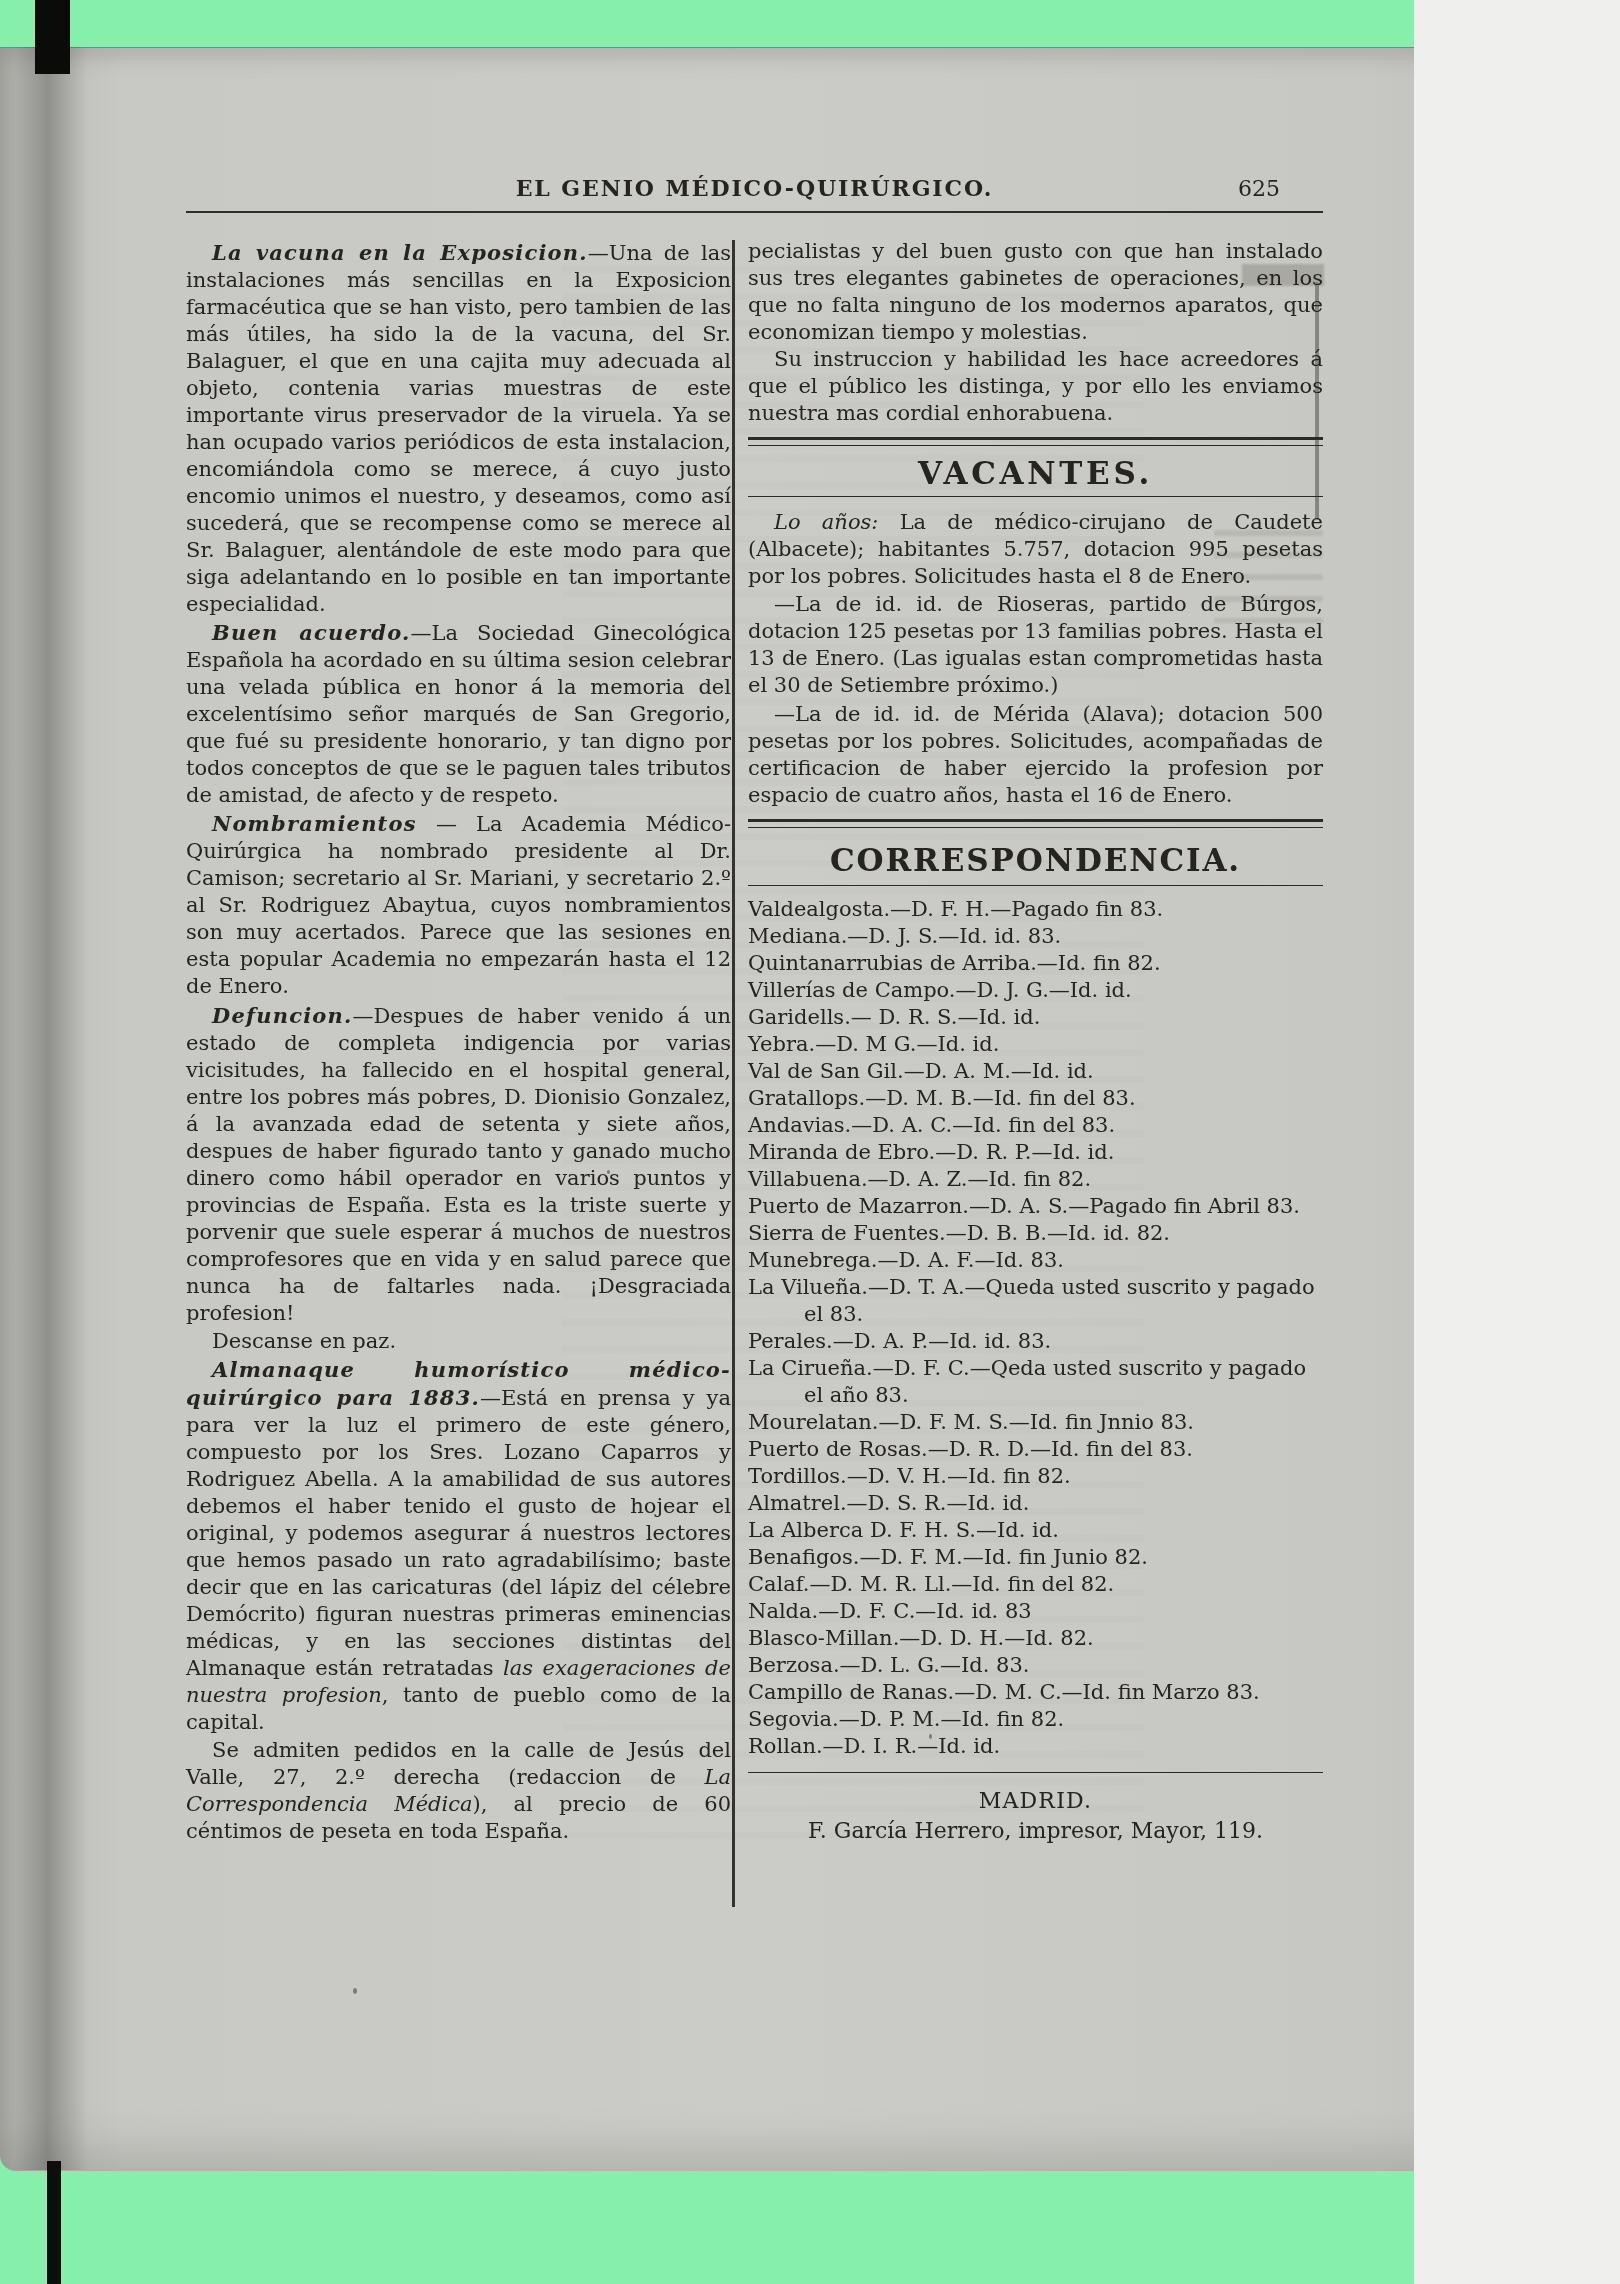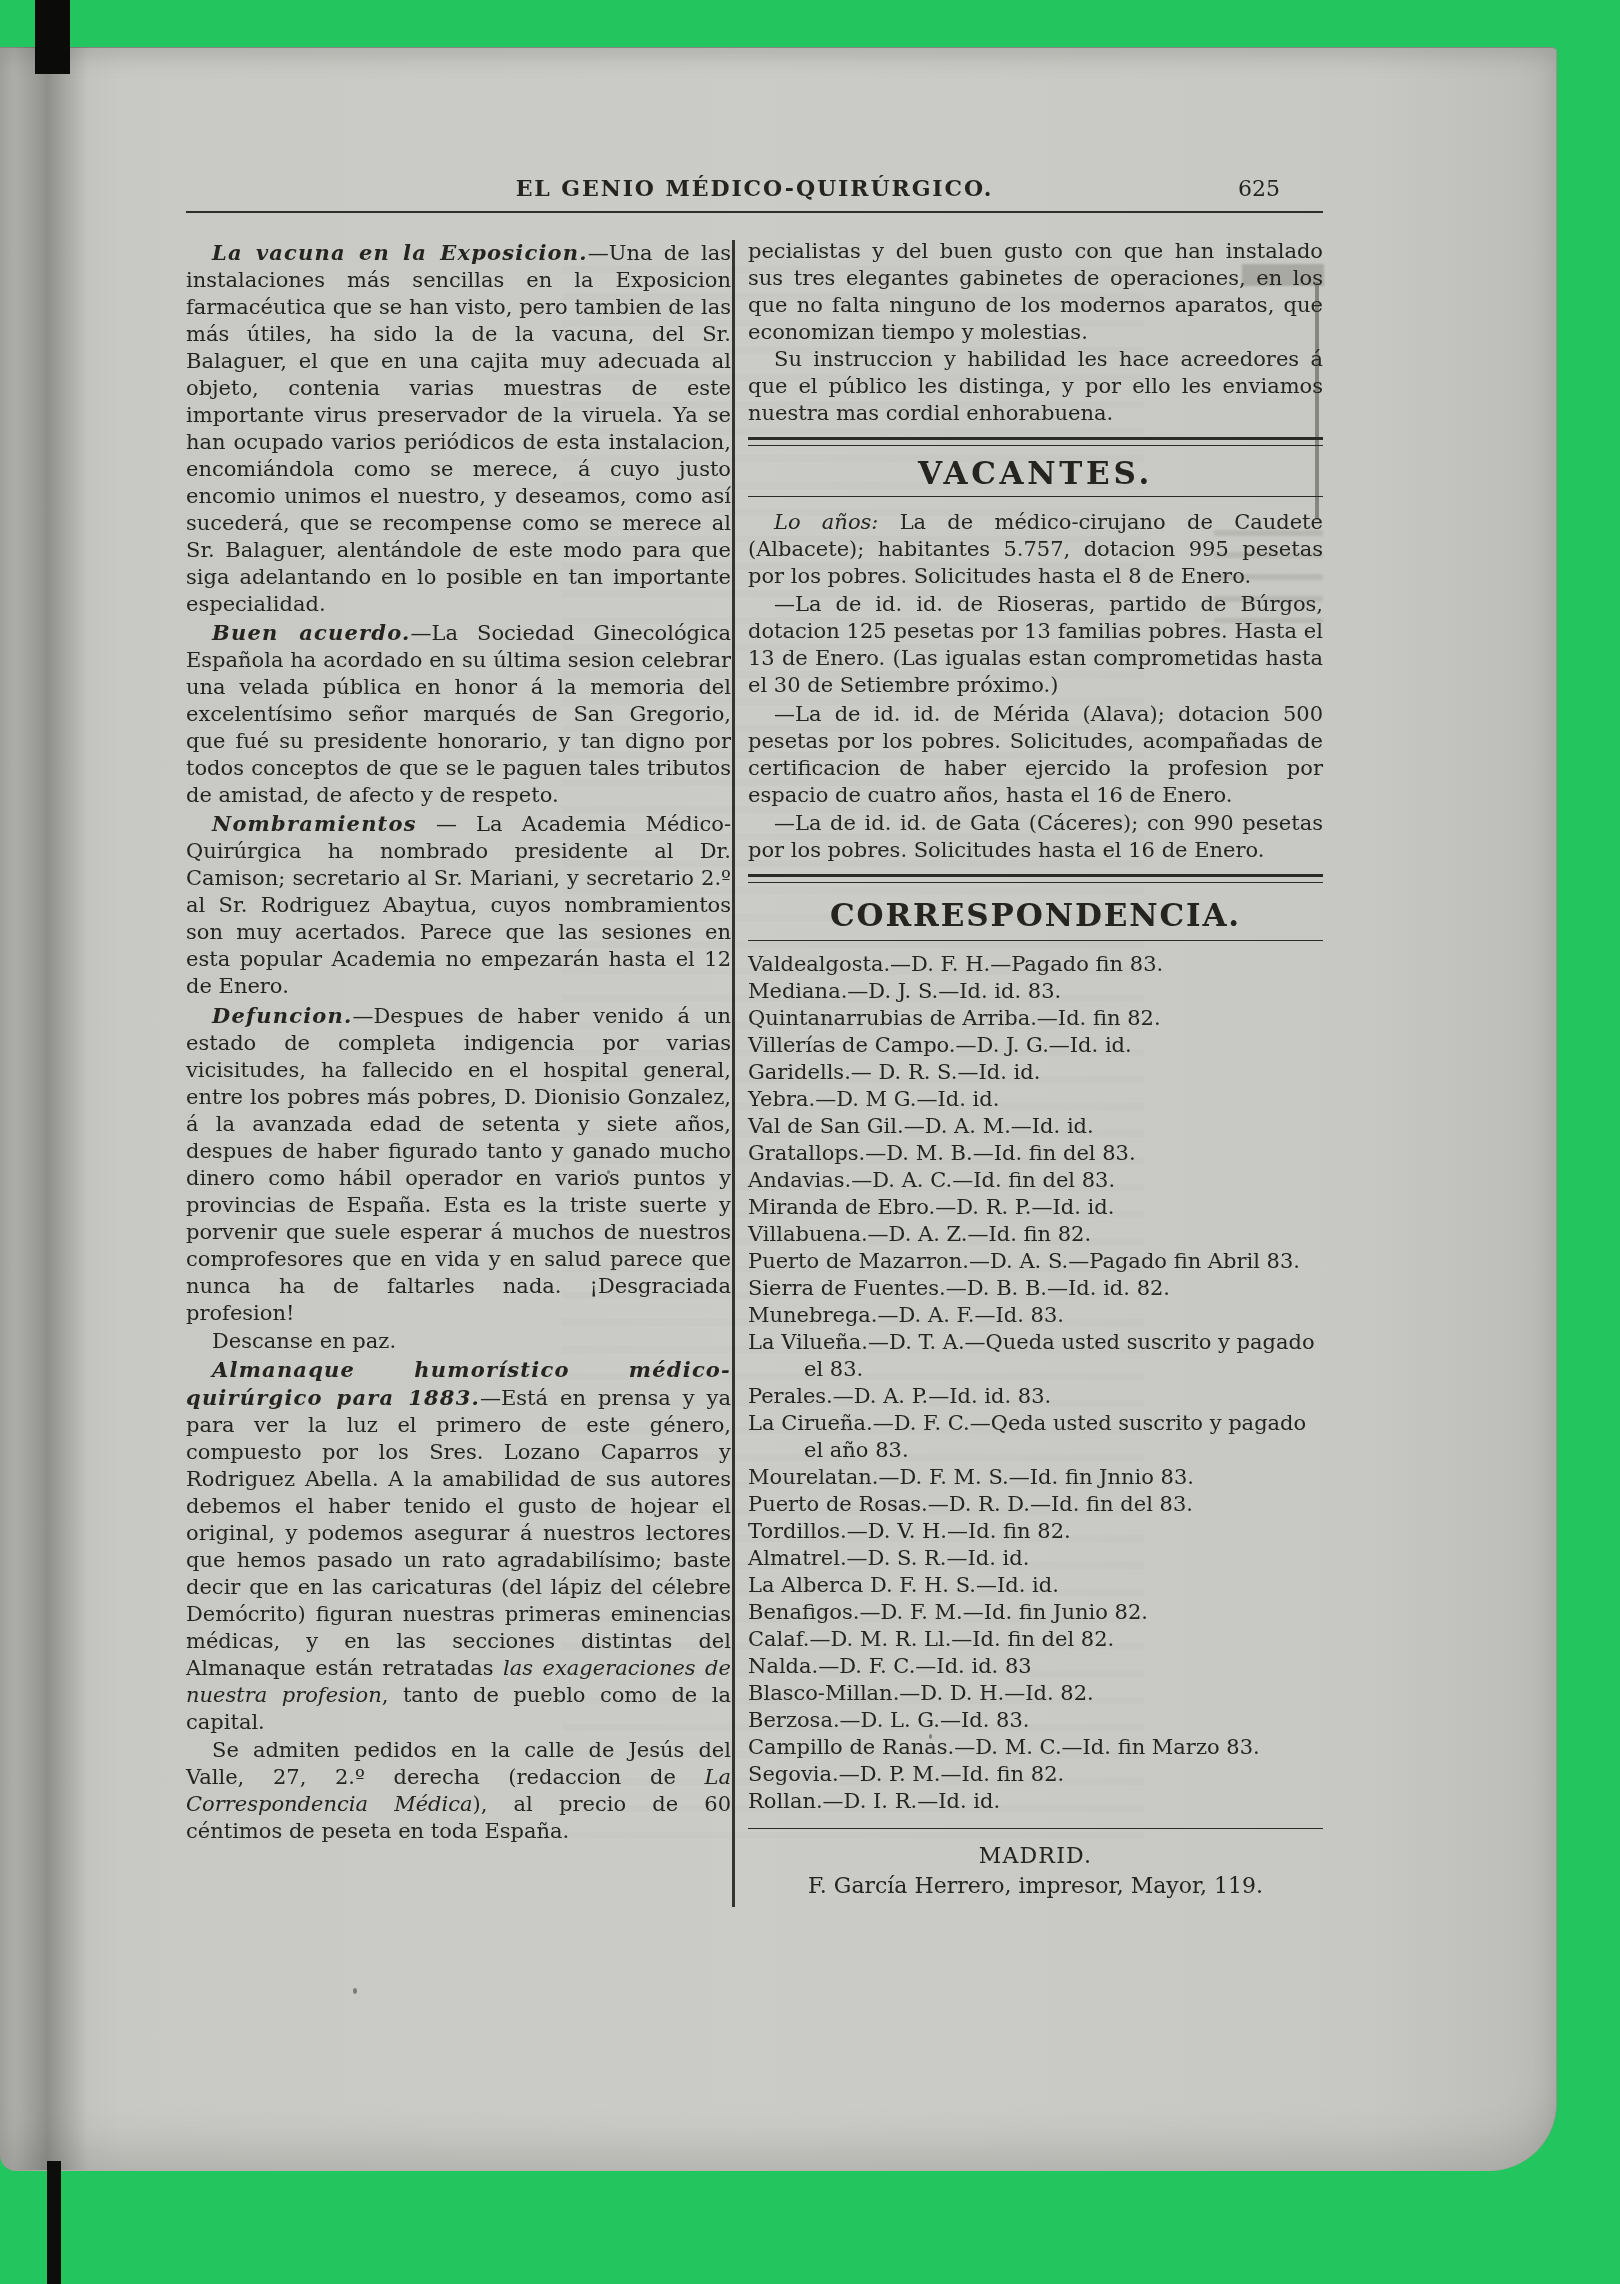--- a/index.html
+++ b/index.html
@@ -1,16 +1,16 @@
 <!DOCTYPE html>
 <html style="font-size:10px"><head>
 <meta charset="utf-8">
 <style>
   html,body{margin:0;padding:0;background:#efefed;}
-  .stage{position:relative;width:1620px;height:2284px;background:#22c55e;overflow:hidden;
+  .stage{position:relative;width:1414px;height:2284px;background:#86efac;overflow:hidden;
          font-family:"DejaVu Serif", "Liberation Serif", serif;color:#26241f;}
   
   .paper{position:absolute;left:0;top:47px;width:1556px;height:2123px;
          background:linear-gradient(90deg,#aeaeaa 0px,#bfbfbb 59px,#c8c8c4 124px,#cbcbc7 48%,#c7c7c3 88%,#bcbcb8 99%);
          border-top:1.2px solid #85857f;border-right:1.9px solid #96968f;
          border-radius:0 5px 68px 16px;
          box-shadow:inset 0 -25px 37px rgba(90,90,85,.18), inset 0 11px 18.6px rgba(120,120,114,.25);}
   .gutter-shadow{position:absolute;left:13.6px;top:47px;width:74px;height:2123px;
          background:linear-gradient(90deg,rgba(40,40,36,0) 0,rgba(40,40,36,.30) 45%,rgba(40,40,36,0) 100%);}
   .binding-notch{position:absolute;left:35px;top:0;width:35px;height:74px;background:#0b0b0a;}
@@ -99,21 +99,20 @@
         <p>pecialistas y del buen gusto con que han instalado sus tres elegantes gabinetes de operaciones, en los que no falta ninguno de los modernos aparatos, que economizan tiempo y molestias.</p>
         <p class="indent">Su instruccion y habilidad les hace acreedores á que el público les distinga, y por ello les enviamos nuestra mas cordial enhorabuena.</p>
 
         <div class="rule-double mt-v"></div>
         <div class="heading">VACANTES.</div>
         <div class="rule-thin"></div>
 
         <p class="indent vac-p"><span class="it">Lo años:</span><span> La de médico-cirujano de Caudete (Albacete); habitantes 5.757, dotacion 995 pesetas por los pobres. Solicitudes hasta el 8 de Enero.</span></p>
         <p class="indent vac-p">—La de id. id. de Rioseras, partido de Búrgos, dotacion 125 pesetas por 13 familias pobres. Hasta el 13 de Enero. (Las igualas estan comprometidas hasta el 30 de Setiembre próximo.)</p>
         <p class="indent vac-p">—La de id. id. de Mérida (Alava); dotacion 500 pesetas por los pobres. Solicitudes, acompañadas de certificacion de haber ejercido la profesion por espacio de cuatro años, hasta el 16 de Enero.</p>
-        <p class="indent vac-p">—La de id. id. de Gata (Cáceres); con 990 pesetas por los pobres. Solicitudes hasta el 16 de Enero.</p>
 
         <div class="rule-double mt-v"></div>
         <div class="heading corr">CORRESPONDENCIA.</div>
         <div class="rule-thin"></div>
 
         <div class="items">
           <p class="item">Valdealgosta.—D. F. H.—Pagado fin 83.</p>
           <p class="item">Mediana.—D. J. S.—Id. id. 83.</p>
           <p class="item">Quintanarrubias de Arriba.—Id. fin 82.</p>
           <p class="item">Villerías de Campo.—D. J. G.—Id. id.</p>

